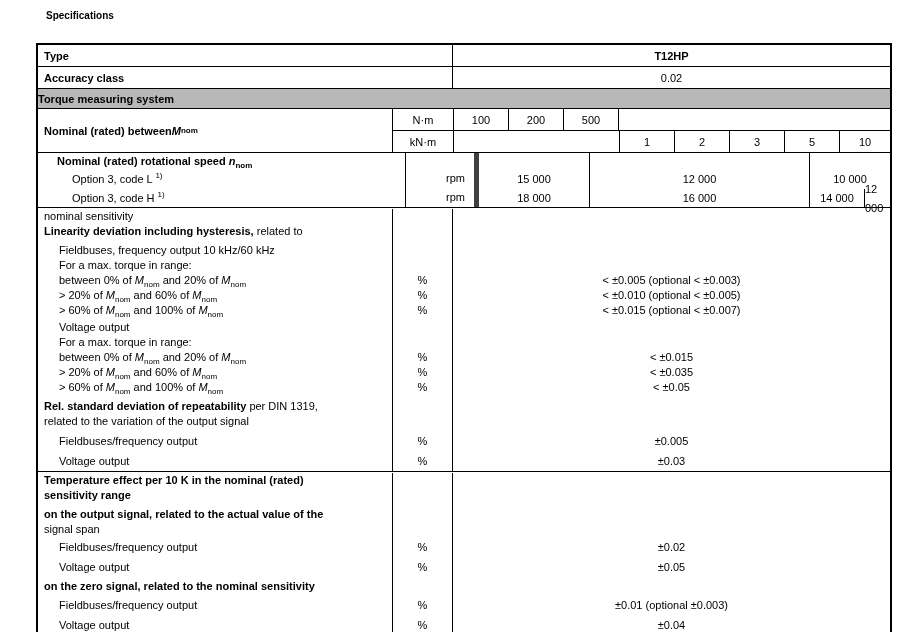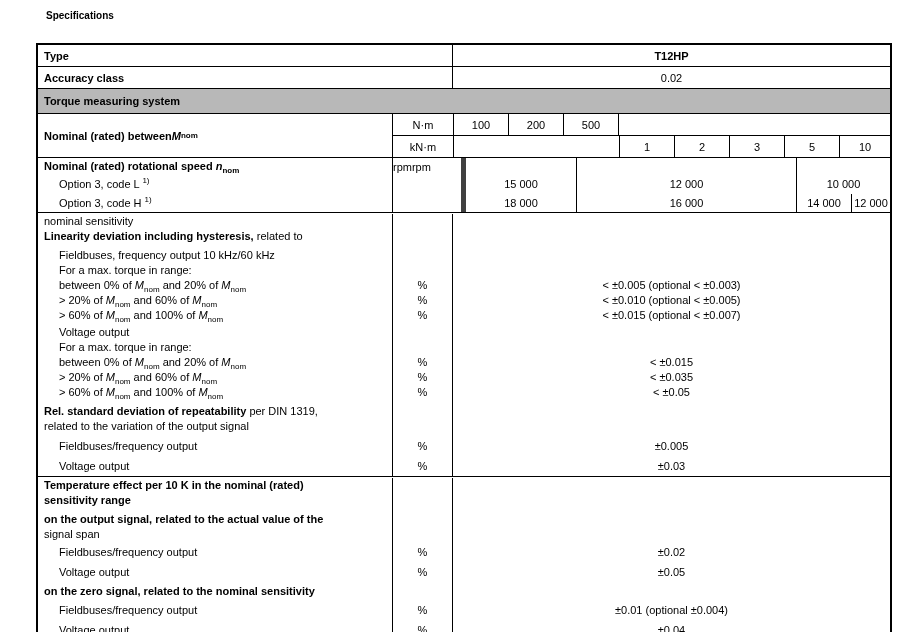--- a/index.html
+++ b/index.html
@@ -11,42 +11,42 @@
   }
   .doc-title { position:absolute; left:46px; top:10px; font-size:10px; font-weight:bold; }
   .spec-table {
     position:absolute; left:36px; top:43px; width:856px;
     border:2px solid #000; background:#fff;
   }
   .trow { display:flex; border-bottom:1px solid #000; align-items:stretch; }
   .lbl-cell { width:414px; padding-left:6px; font-weight:bold; display:flex; align-items:center; }
   .val-cell { flex:1; border-left:1px solid #000; display:flex; align-items:center; justify-content:center; }
   .row-h22 { height:22px; }
-  .section-bar { height:25px; border-bottom:1px solid #000; font-weight:bold;
-                 display:flex; align-items:center; padding-left:6px; }
+  .section-bar { height:20px; border-bottom:1px solid #000; font-weight:bold;
+                 display:flex; align-items:center; }
   
   .torque-row { display:flex; height:44px; border-bottom:1px solid #000; }
   .p-cell { width:354px; padding-left:6px; }
   .torque-row .p-cell { display:flex; align-items:center; font-weight:bold; }
   .torque-right { flex:1; display:flex; flex-direction:column; border-left:1px solid #000; }
   .t-subrow { display:flex; flex:1; }
   .t-subrow + .t-subrow { border-top:1px solid #000; }
   .u-cell { width:60px; display:flex; align-items:center; justify-content:center; }
   .t-vals { flex:1; display:flex; border-left:1px solid #000; }
   .t-vals .c55 { width:55px; display:flex; align-items:center; justify-content:center; }
   .t-vals .brd-r { border-right:1px solid #000; }
   .t-vals .brd-l { border-left:1px solid #000; }
   .t-vals .spacer165 { width:165px; }
   .t-vals .rest { flex:1; }
   
   .speed-row { display:flex; height:55px; border-bottom:1px solid #000; }
-  .speed-p { width:354px; padding-left:6px; display:flex; flex-direction:column; }
+  .speed-p { width:354px; padding-left:6px; display:flex; flex-direction:column;margin-left:13px; }
   .sp-line1 { height:17px; line-height:17px; font-weight:bold; }
   .sp-line  { height:19px; line-height:19px; padding-left:15px; }
-  .speed-u { width:60px; border-left:1px solid #000; display:flex; flex-direction:row; text-align:right; }
+  .speed-u { width:60px; border-left:1px solid #000; display:flex; flex-direction:column; text-align:right;padding-left:30px; }
   .su-sp { height:17px; }
   .su-l  { height:19px; line-height:19px; }
   .speed-v { flex:1; border-left:5px solid #404040; display:grid;
              grid-template-columns:110px 220px 55px 1fr; grid-template-rows:36px 19px;margin-left:9px; }
   .sv-cell { display:flex; justify-content:center; align-items:center; line-height:19px; }
   .sv-bot  { align-items:flex-end; }
   .sv-bl   { border-left:1px solid #000; }
   .sv-span2 { grid-column:3 / 5; }
   
   .block { border-bottom:1px solid #000; padding-top:1px; }
@@ -270,21 +270,21 @@
           <div class="bl-v">±0.05</div>
         </div>
         <div class="bl-line" style="height: 18px; line-height: 18px;">
           <div class="bl-p"><span style="font-weight: bold;">on the zero signal, related to the nominal sensitivity</span></div>
           <div class="bl-u"></div>
           <div class="bl-v"></div>
         </div>
         <div class="bl-line" style="height: 20px; line-height: 20px;">
           <div class="bl-p ind">Fieldbuses/frequency output</div>
           <div class="bl-u">%</div>
-          <div class="bl-v">±0.01 (optional ±0.004)</div>
+          <div class="bl-v">±0.01 (optional ±0.003)</div>
         </div>
         <div class="bl-line" style="height: 20px; line-height: 20px;">
           <div class="bl-p ind">Voltage output</div>
           <div class="bl-u">%</div>
           <div class="bl-v">±0.04</div>
         </div>
       </div>
 
   </div>
 </div>

